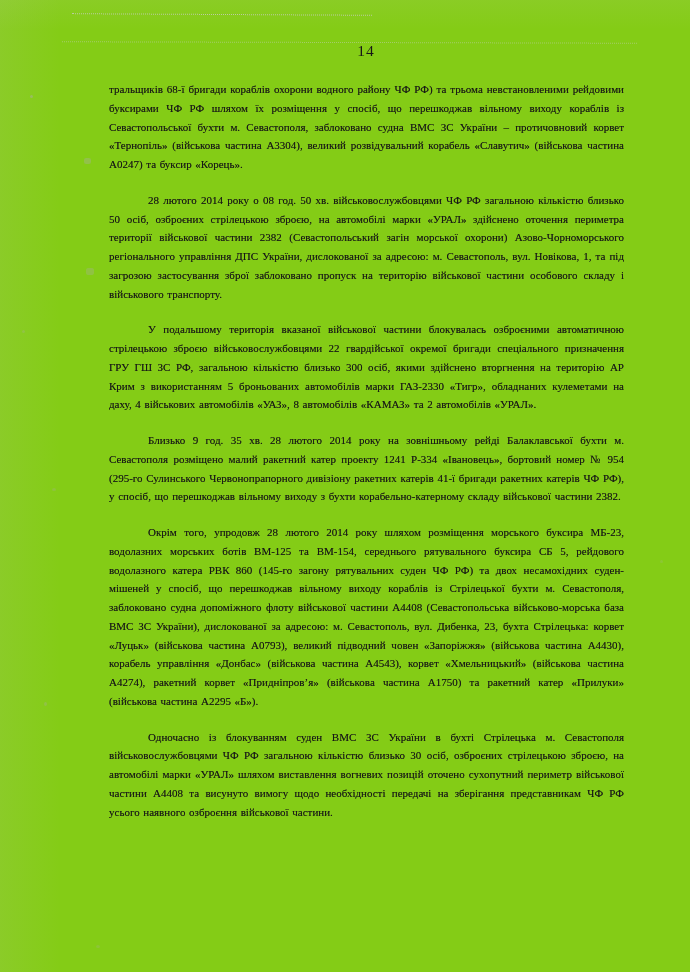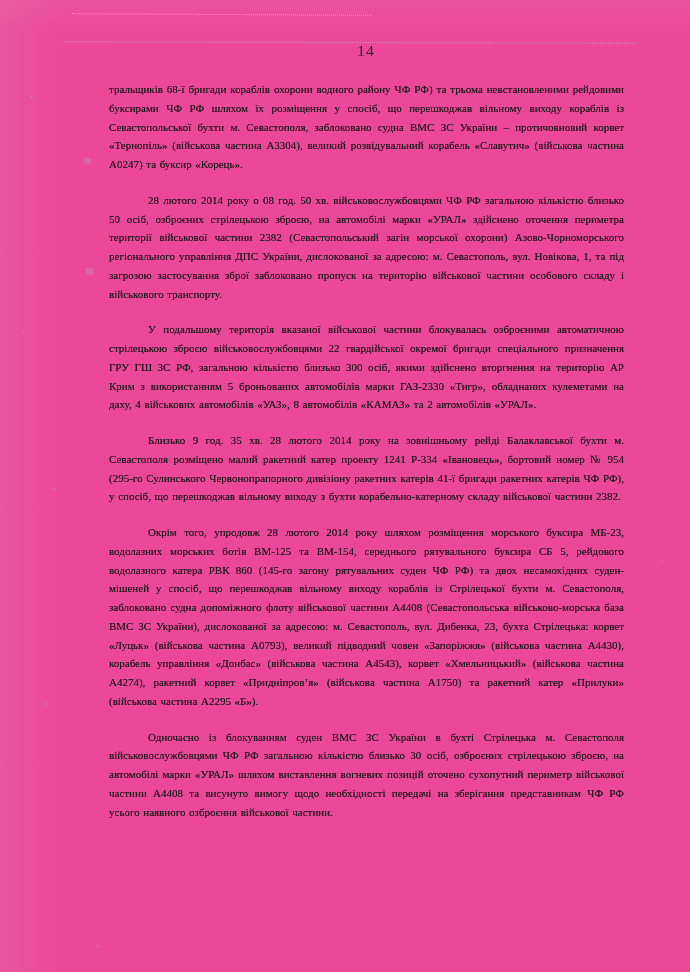--- a/index.html
+++ b/index.html
@@ -4,21 +4,21 @@
 <style>
   html, body {
     margin: 0;
     padding: 0;
     background: #ffffff;
   }
   .page {
     position: relative;
     width: 690px;
     height: 972px;
-    background: #ec4899;
+    background: #84cc16;
     font-family: "Liberation Serif", serif;
     color: #171717;
     overflow: hidden;
     box-sizing: border-box;
   }
   
   .page::before {
     content: "";
     position: absolute;
     inset: 0;

